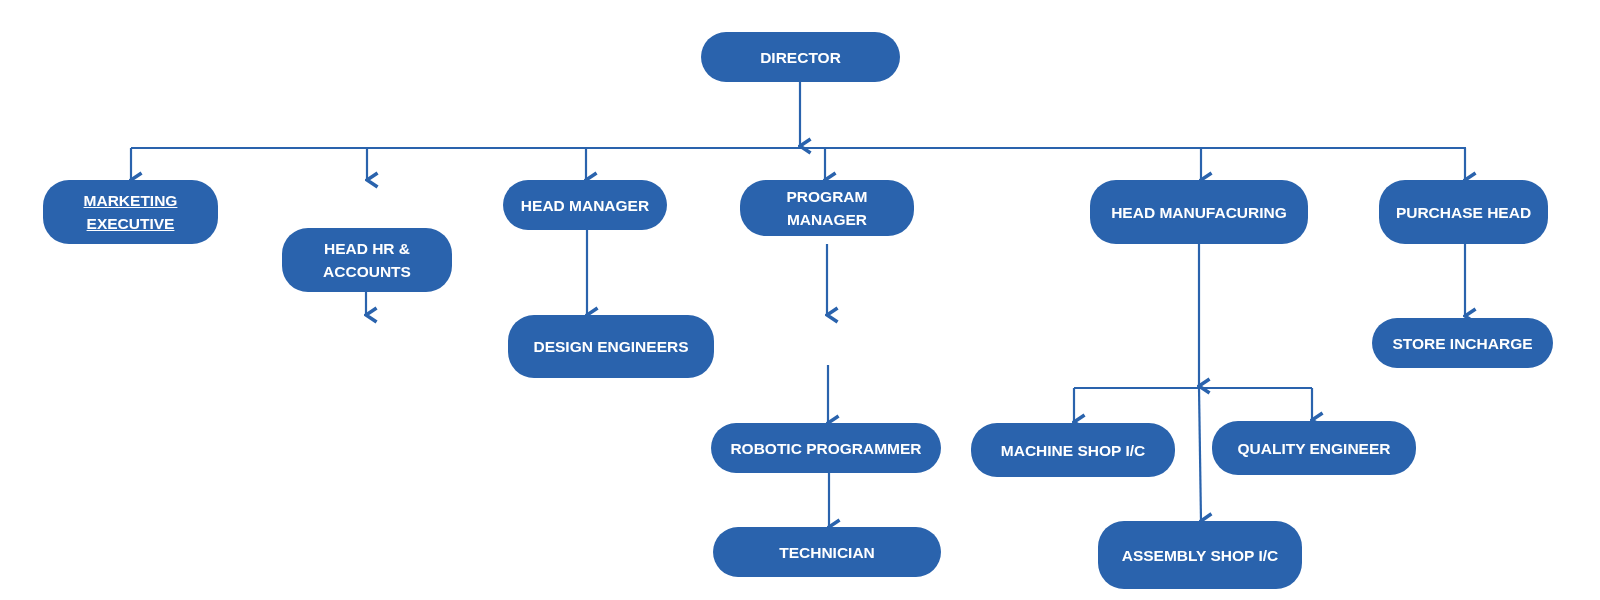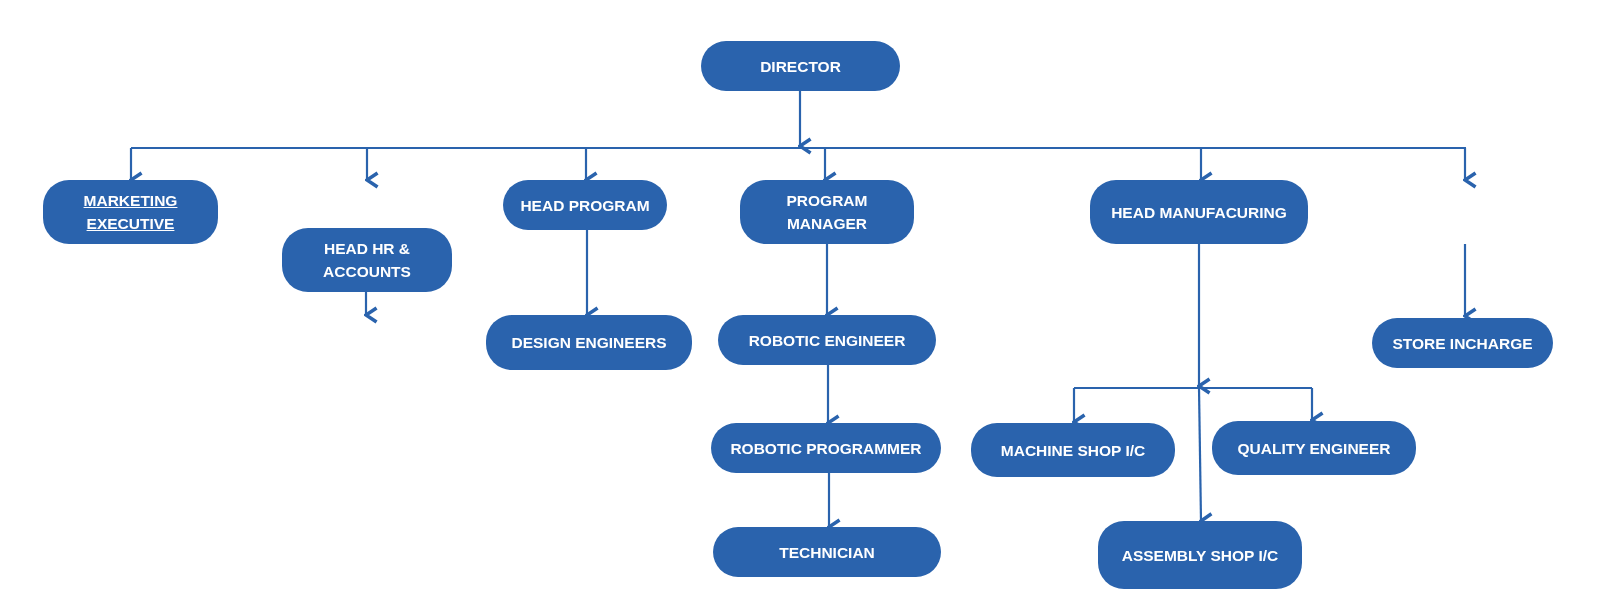--- a/index.html
+++ b/index.html
@@ -51,33 +51,33 @@
       <path d="M1465,244 L1465,316" marker-end="url(#arrow)"></path>
 
       <path d="M1199,244 L1199,386" marker-end="url(#arrow)"></path>
       <path d="M1074,388 L1312,388"></path>
       <path d="M1074,388 L1074,422" marker-end="url(#arrow)"></path>
       <path d="M1312,388 L1312,420" marker-end="url(#arrow)"></path>
       <path d="M1199,388 L1201,521" marker-end="url(#arrow)"></path>
     </g>
   </svg>
 
-  <div class="node" style="left:701px;top:41px;width:199px;height:50px;">DIRECTOR</div>
+  <div class="node" style="left:701px;top:32px;width:199px;height:50px;">DIRECTOR</div>
 
   <div class="node" style="left:43px;top:180px;width:175px;height:64px;text-decoration:underline;">MARKETING
 EXECUTIVE</div>
   <div class="node" style="left:282px;top:180px;width:170px;height:64px;margin-top:48px;">HEAD HR &amp;
 ACCOUNTS</div>
-  <div class="node" style="left:503px;top:180px;width:164px;height:50px;">HEAD PROGRAM</div>
-  <div class="node" style="left:740px;top:180px;width:174px;height:64px;">PROGRAM
+  <div class="node" style="left:503px;top:180px;width:164px;height:50px;">HEAD MANAGER</div>
+  <div class="node" style="left:740px;top:180px;width:174px;height:56px;">PROGRAM
 MANAGER</div>
   <div class="node" style="left:1090px;top:180px;width:218px;height:64px;">HEAD MANUFACURING</div>
+  <div class="node" style="left:1379px;top:180px;width:169px;height:64px;">PURCHASE HEAD</div>
 
-  <div class="node" style="left:486px;top:315px;width:206px;height:55px;">DESIGN ENGINEERS</div>
-  <div class="node" style="left:718px;top:315px;width:218px;height:50px;">ROBOTIC ENGINEER</div>
+  <div class="node" style="left:508px;top:315px;width:206px;height:63px;">DESIGN ENGINEERS</div>
   <div class="node" style="left:713px;top:527px;width:228px;height:50px;">TECHNICIAN</div>
   <div class="node" style="left:711px;top:423px;width:230px;height:50px;">ROBOTIC PROGRAMMER</div>
 
   <div class="node" style="left:971px;top:423px;width:204px;height:54px;">MACHINE SHOP I/C</div>
   <div class="node" style="left:1212px;top:421px;width:204px;height:54px;">QUALITY ENGINEER</div>
   <div class="node" style="left:1098px;top:521px;width:204px;height:68px;">ASSEMBLY SHOP I/C</div>
 
   <div class="node" style="left:1372px;top:318px;width:181px;height:50px;">STORE INCHARGE</div>
 </div>
 

